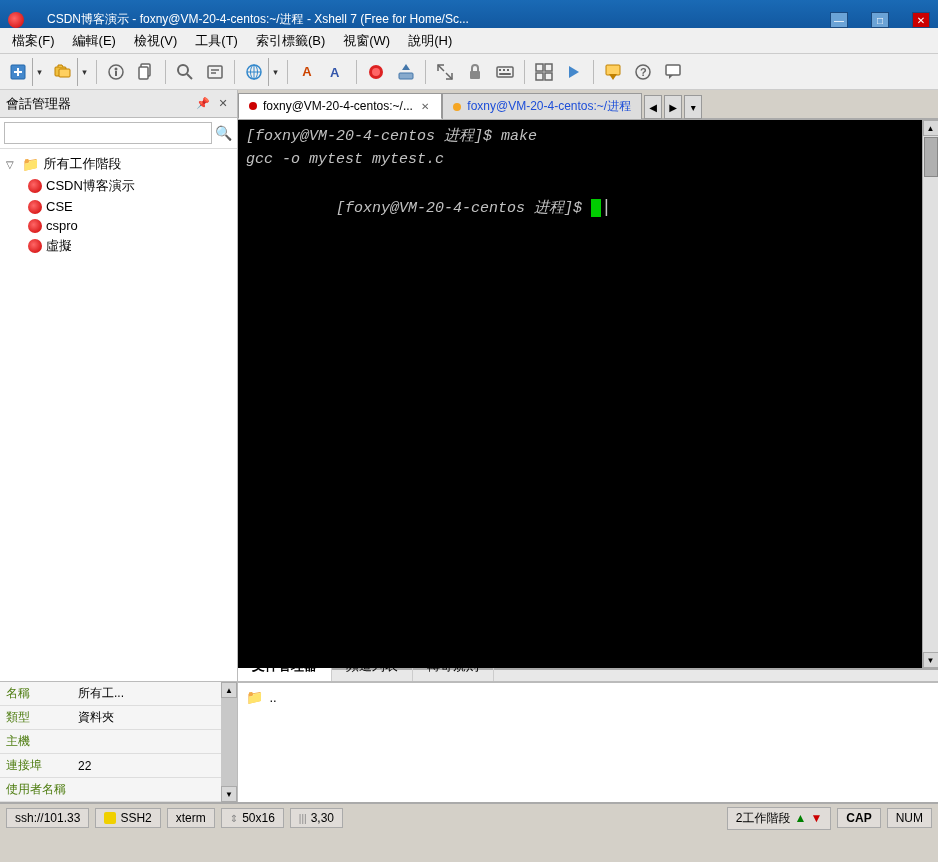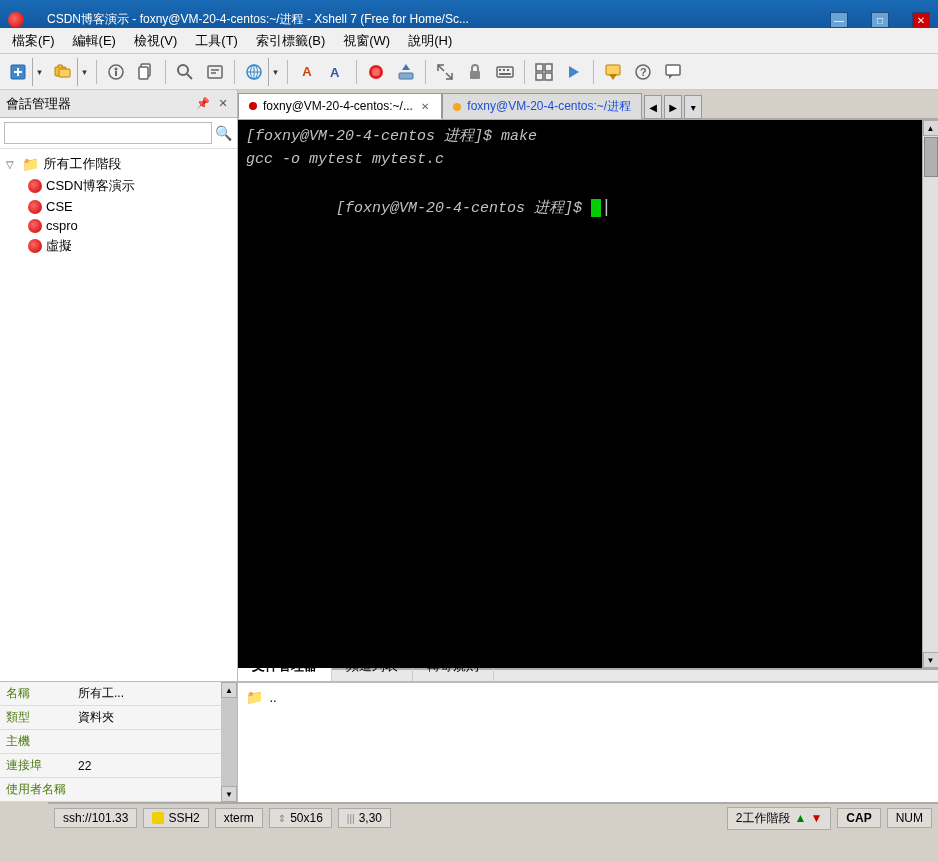--- a/index.html
+++ b/index.html
@@ -341,21 +341,20 @@
     
     #status-bar {
       height: 30px;
       background: #d4d0c8;
       border-top: 2px solid #aaa;
       display: flex;
       align-items: center;
       padding: 0 6px;
       gap: 6px;
       font-size: 12px;
-      margin-left: 48px;
     }
     .status-segment {
       padding: 2px 8px;
       border: 1px solid #aaa;
       background: #e0dcd8;
       white-space: nowrap;
       font-size: 12px;
       display: flex; align-items: center; gap: 4px;
     }
     .status-icon-yellow {

